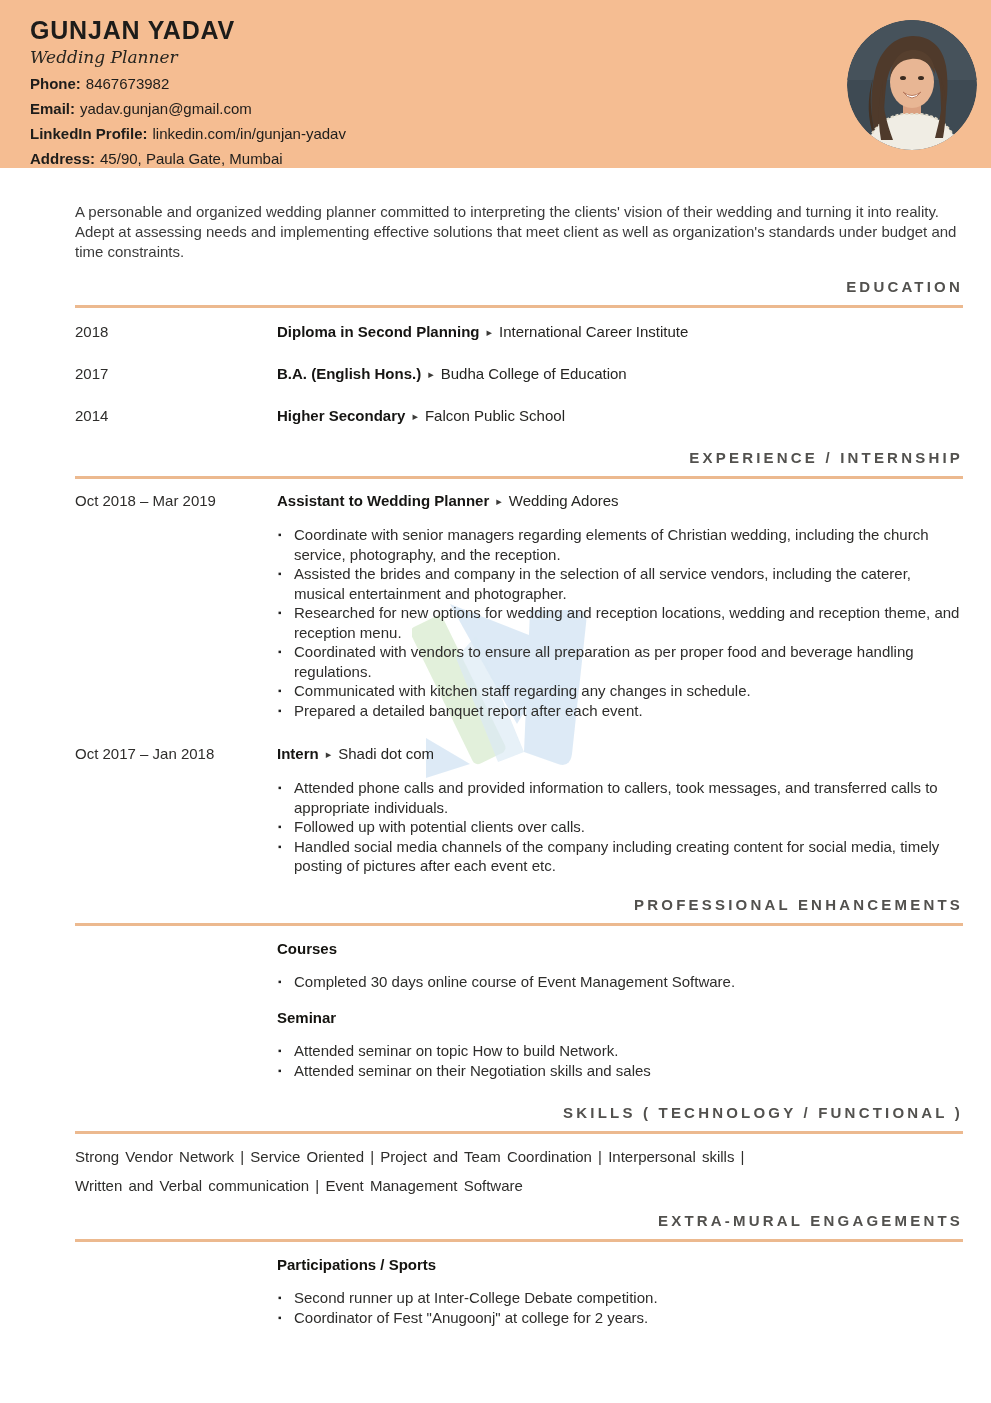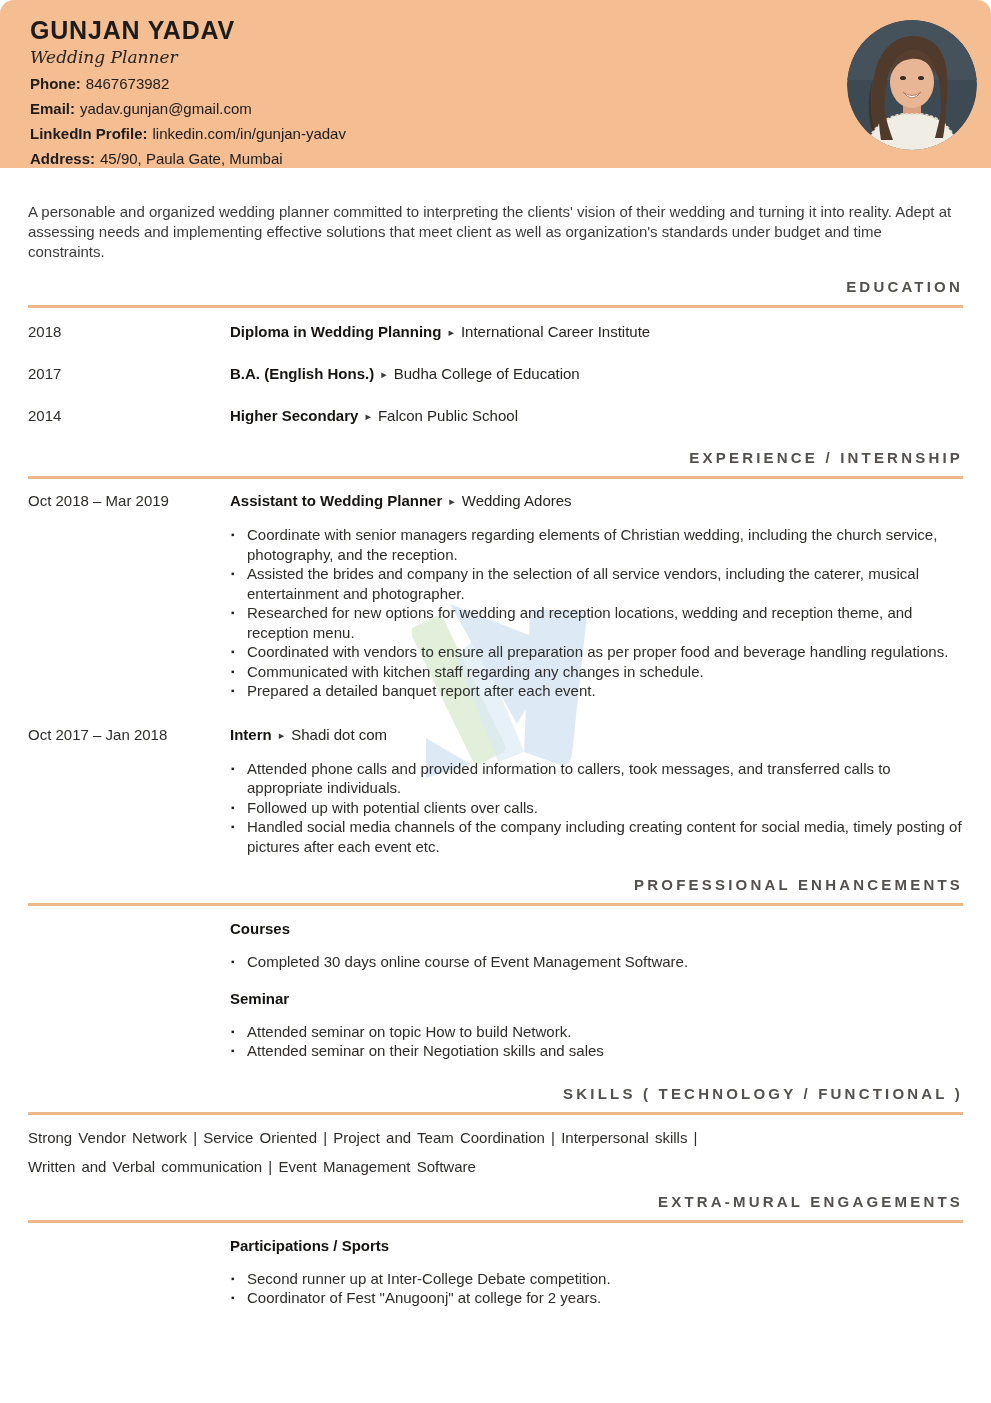--- a/index.html
+++ b/index.html
@@ -1,20 +1,20 @@
 <!DOCTYPE html>
 <html><head>
 <meta charset="utf-8">
 <style>
   * { margin:0; padding:0; box-sizing:border-box; }
   html,body { background:#ffffff; }
   body { font-family:"Liberation Sans","DejaVu Sans",sans-serif; }
   .page {
     width:991px; height:1403px; position:relative; background:#ffffff;
-    overflow:hidden; margin:0 auto;border-radius:14px;
+    overflow:hidden; margin:0 auto;
   }
 
   
   .header {
     position:relative; height:168px; background:#F5BD92;
     padding:17px 30px 0 30px;
   }
   .name {
     font-size:25px; font-weight:bold; color:#1d1c1a; letter-spacing:0.8px;
     line-height:26px;
@@ -31,21 +31,21 @@
   }
   .photo-wrap svg { display:block; }
 
   
   .watermark {
     position:absolute; left:412px; top:596px; width:205px; height:198px;
     z-index:0; pointer-events:none; opacity:0.55;
   }
 
   
-  .content { position:relative; z-index:1; padding:0 28px; }
+  .content { position:relative; z-index:1; padding:0 28px;margin-left:47px; }
   .summary {
     margin-top:34px; font-size:15px; line-height:20px; color:#3b3b3b;
     padding-right:6px;
   }
   .sec { margin-top:0; }
   .sec-title {
     font-size:15px; font-weight:bold; letter-spacing:3.2px; color:#52514e;
     line-height:18px;
     text-align:right;
   }
@@ -159,21 +159,21 @@
   <div class="content">
 
     <p class="summary">A personable and organized wedding planner committed to interpreting the clients' vision of their wedding and turning it into reality. Adept at assessing needs and implementing effective solutions that meet client as well as organization's standards under budget and time constraints.</p>
 
     <div class="sec sec-education">
       <div class="sec-title">EDUCATION</div>
       <div class="sec-rule"></div>
       <div class="edu-rows">
         <div class="two-col edu-row">
           <div class="col-left">2018</div>
-          <div class="deg"><b>Diploma in Wedding Planning</b><span class="arrow">▸</span><span class="inst">International Career Institute</span></div>
+          <div class="deg"><b>Diploma in Second Planning</b><span class="arrow">▸</span><span class="inst">International Career Institute</span></div>
         </div>
         <div class="two-col edu-row">
           <div class="col-left">2017</div>
           <div class="deg"><b>B.A. (English Hons.)</b><span class="arrow">▸</span><span class="inst">Budha College of Education</span></div>
         </div>
         <div class="two-col edu-row">
           <div class="col-left">2014</div>
           <div class="deg"><b>Higher Secondary</b><span class="arrow">▸</span><span class="inst">Falcon Public School</span></div>
         </div>
       </div>

